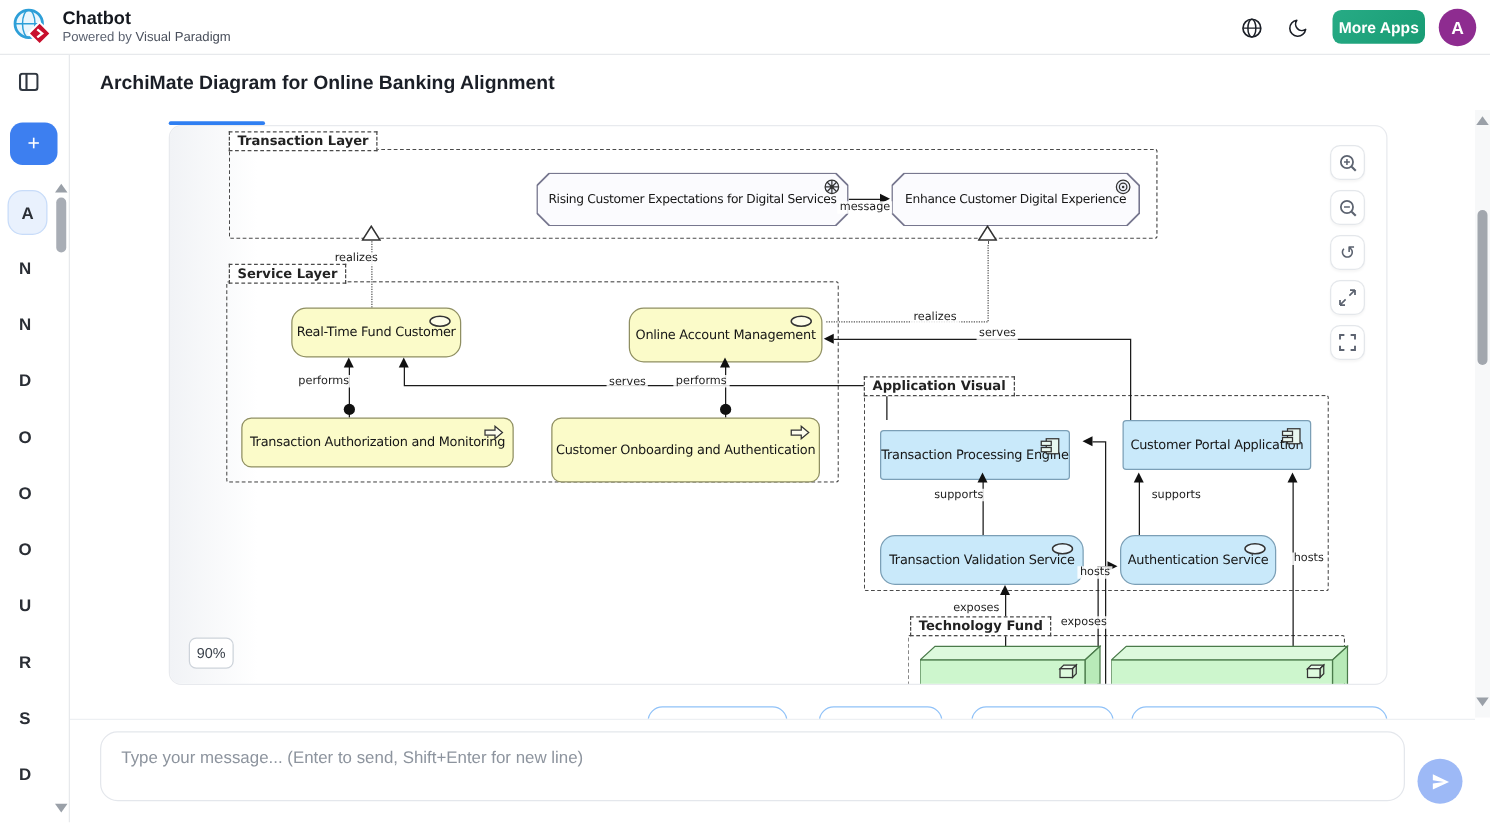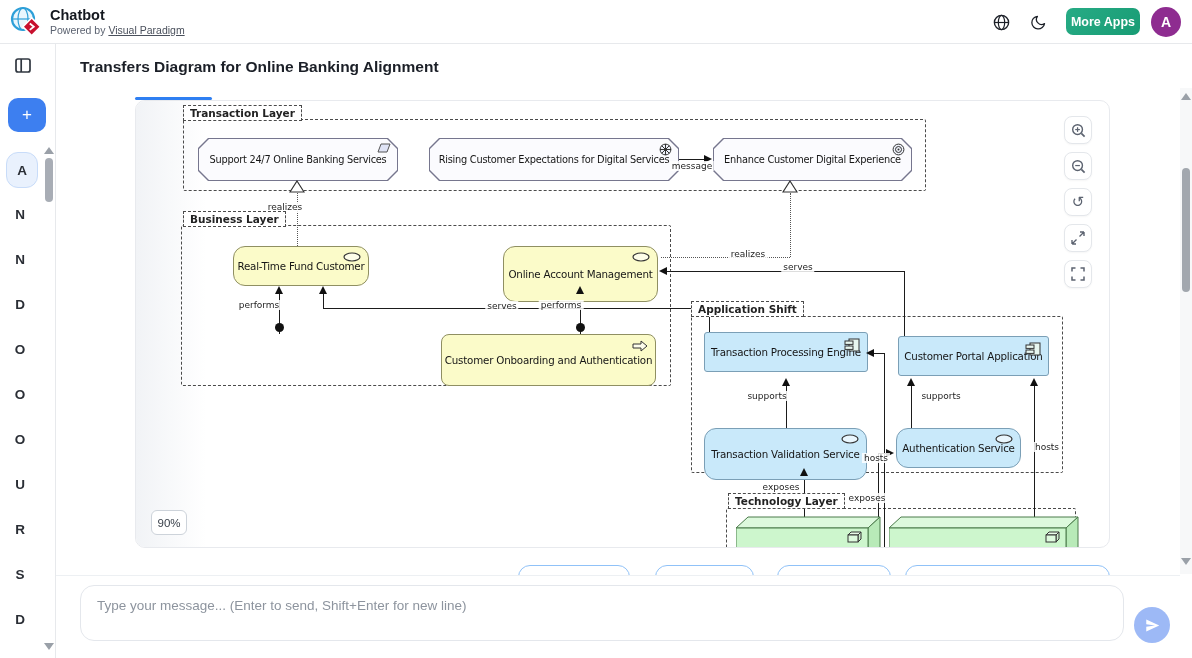--- a/index.html
+++ b/index.html
@@ -5,21 +5,21 @@
   *{box-sizing:border-box;margin:0;padding:0}
   html,body{width:1192px;height:658px;overflow:hidden;background:#fff;
     font-family:"Liberation Sans",sans-serif;}
   .app{position:relative;width:1192px;height:658px;background:#fff;}
   .abs{position:absolute}
 
   
   .topbar{position:absolute;left:0;top:0;width:1192px;height:44px;background:#fff;border-bottom:1px solid #e7e9ec;z-index:30}
   .apptitle{position:absolute;left:50px;top:7px;font-size:14.5px;font-weight:bold;color:#14181f}
   .powered{position:absolute;left:50px;top:24px;font-size:10.5px;color:#5b6270}
-  .powered a{color:#4a505c;text-decoration:underline;cursor:pointer}
+  .powered a{color:#4a505c;cursor:pointer}
   .hbtn{position:absolute;top:10px;width:24px;height:24px;display:flex;align-items:center;justify-content:center;cursor:pointer}
   .moreapps{position:absolute;left:1066px;top:8px;width:74px;height:27px;border-radius:7px;
     background:linear-gradient(135deg,#27ab85,#189c74);color:#fff;font-size:12.5px;font-weight:bold;
     display:flex;align-items:center;justify-content:center;cursor:pointer}
   .avatar{position:absolute;left:1151px;top:7px;width:30px;height:30px;border-radius:50%;background:#8e2c90;
     color:#fff;font-size:14px;font-weight:bold;display:flex;align-items:center;justify-content:center;cursor:pointer}
 
   
   .sidebar{position:absolute;left:0;top:44px;width:56px;height:614px;background:#fff;border-right:1px solid #e7e9ec;z-index:20}
   .addbtn{position:absolute;left:8px;top:98px;width:38px;height:34px;border-radius:10px;background:#3d7ff0;color:#fff;
@@ -133,34 +133,27 @@
     <div class="navletter" style="top:388px">O</div>
     <div class="navletter" style="top:433px">U</div>
     <div class="navletter" style="top:478px">R</div>
     <div class="navletter" style="top:523px">S</div>
     <div class="navletter" style="top:568px">D</div>
     <div class="tri-up abs" style="left:44px;top:103px"></div>
     <div class="thumb abs" style="left:45px;top:114px;width:8px;height:44px"></div>
     <div class="tri-dn abs" style="left:44px;top:599px"></div>
   </div>
 
-  <div class="pagetitle">Transfers Diagram for Online Banking Alignment</div>
+  <div class="pagetitle">ArchiMate Diagram for Online Banking Alignment</div>
 
   <div class="tabline"></div>
   <div class="card">
 
     <div class="llabel" style="left:47px;top:4px">Transaction Layer</div>
     <div class="grect" style="left:47px;top:18px;width:743px;height:72px"></div>
-    <div class="oct" style="left:62px;top:37px;width:200px;height:43px">
-      <i class="in"></i>
-        <span>Support 24/7 Online Banking Services</span>
-      <svg class="cicon" width="14" height="10" viewBox="0 0 14 10">
-        <polygon points="4,1 13,1 10,9 1,9" fill="#dfe3f5" stroke="#555" stroke-width="1"></polygon>
-      </svg>
-    </div>
     <div class="oct" style="left:577px;top:37px;width:199px;height:43px">
       <i class="in"></i>
         <span>Enhance Customer Digital Experience</span>
       <svg class="cicon" width="13" height="13" viewBox="0 0 13 13">
         <circle cx="6.5" cy="6.5" r="5.4" fill="#eef1fa" stroke="#333" stroke-width="1"></circle>
         <circle cx="6.5" cy="6.5" r="3" fill="none" stroke="#333" stroke-width="1"></circle>
         <circle cx="6.5" cy="6.5" r="1" fill="#333"></circle>
       </svg>
     </div>
     <div class="oct" style="left:293px;top:37px;width:250px;height:43px">
@@ -184,32 +177,38 @@
       </svg>
     <div class="dotv" style="left:161px;top:92px;height:53px"></div>
     <div class="rlabel" style="left:149px;top:101px">realizes</div>
     <svg class="abs" style="left:646px;top:79px;z-index:3" width="16" height="13">
       <polygon points="8,1 15,12 1,12" fill="#fff" stroke="#333" stroke-width="1.2"></polygon>
       </svg>
     <div class="dotv" style="left:654px;top:92px;height:64px"></div>
     <div class="doth" style="left:525px;top:156px;width:129px"></div>
     <div class="rlabel" style="left:612px;top:148px">realizes</div>
 
-    <div class="llabel" style="left:47px;top:110px">Business Layer</div>
+    <div class="llabel" style="left:47px;top:110px">Service Layer</div>
     <div class="grect" style="left:45px;top:124px;width:490px;height:161px"></div>
     <div class="node ysvc" style="left:97px;top:145px;width:136px;height:40px">
       <span>Real-Time Fund Customer</span>
       <svg class="cicon" width="18" height="10" viewBox="0 0 18 10">
         <ellipse cx="9" cy="5" rx="8" ry="4" fill="rgba(255,255,255,.6)" stroke="#333" stroke-width="1.2"></ellipse>
         </svg>
     </div>
-    <div class="node ysvc" style="left:367px;top:145px;width:155px;height:56px">
+    <div class="node ysvc" style="left:367px;top:145px;width:155px;height:44px">
       <span>Online Account Management</span>
       <svg class="cicon" width="18" height="10" viewBox="0 0 18 10">
         <ellipse cx="9" cy="5" rx="8" ry="4" fill="rgba(255,255,255,.6)" stroke="#333" stroke-width="1.2"></ellipse>
+        </svg>
+    </div>
+    <div class="node yproc" style="left:57px;top:233px;width:218px;height:40px">
+      <span>Transaction Authorization and Monitoring</span>
+      <svg class="cicon" width="16" height="12" viewBox="0 0 16 12">
+        <polygon points="1,4 9,4 9,1 15,6 9,11 9,8 1,8" fill="#fdfdec" stroke="#333" stroke-width="1"></polygon>
         </svg>
     </div>
     <div class="node yproc" style="left:305px;top:233px;width:215px;height:52px">
       <span>Customer Onboarding and Authentication</span>
       <svg class="cicon" width="16" height="12" viewBox="0 0 16 12">
         <polygon points="1,4 9,4 9,1 15,6 9,11 9,8 1,8" fill="#fdfdec" stroke="#333" stroke-width="1"></polygon>
         </svg>
     </div>
 
     <div class="arr-up" style="left:139px;top:185px"></div>
@@ -223,39 +222,39 @@
     <div class="arr-up" style="left:183px;top:185px"></div>
     <div class="ln" style="left:187px;top:192px;width:1.4px;height:15px"></div>
     <div class="ln" style="left:187px;top:207px;width:387px;height:1.4px"></div>
     <div class="ln" style="left:573px;top:207px;width:1.4px;height:28px"></div>
     <div class="rlabel" style="left:366px;top:200px">serves</div>
     <div class="arr-l" style="left:523px;top:166px"></div>
     <div class="ln" style="left:531px;top:170px;width:237px;height:1.4px"></div>
     <div class="ln" style="left:768px;top:170px;width:1.4px;height:65px"></div>
     <div class="rlabel" style="left:662px;top:161px">serves</div>
 
-    <div class="llabel" style="left:555px;top:200px">Application Shift</div>
+    <div class="llabel" style="left:555px;top:200px">Application Visual</div>
     <div class="grect" style="left:555px;top:215px;width:372px;height:157px"></div>
-    <div class="node bcomp" style="left:568px;top:231px;width:164px;height:40px">
+    <div class="node bcomp" style="left:568px;top:243px;width:152px;height:40px">
       <span>Transaction Processing Engine</span>
       <svg class="cicon" width="16" height="14" viewBox="0 0 16 14">
         <rect x="5" y="1" width="10" height="12" fill="#e8f7f0" stroke="#333"></rect>
           <rect x="1" y="3" width="8" height="3.4" fill="#e8f7f0" stroke="#333"></rect>
         <rect x="1" y="8" width="8" height="3.4" fill="#e8f7f0" stroke="#333"></rect>
         </svg>
     </div>
     <div class="node bcomp" style="left:762px;top:235px;width:151px;height:40px">
       <span>Customer Portal Application</span>
       <svg class="cicon" width="16" height="14" viewBox="0 0 16 14">
         <rect x="5" y="1" width="10" height="12" fill="#e8f7f0" stroke="#333"></rect>
           <rect x="1" y="3" width="8" height="3.4" fill="#e8f7f0" stroke="#333"></rect>
         <rect x="1" y="8" width="8" height="3.4" fill="#e8f7f0" stroke="#333"></rect>
         </svg>
     </div>
-    <div class="node bsvc" style="left:568px;top:327px;width:163px;height:52px">
+    <div class="node bsvc" style="left:568px;top:327px;width:163px;height:40px">
       <span>Transaction Validation Service</span>
       <svg class="cicon" width="18" height="10" viewBox="0 0 18 10">
         <ellipse cx="9" cy="5" rx="8" ry="4" fill="rgba(255,255,255,.6)" stroke="#333" stroke-width="1.2"></ellipse>
         </svg>
     </div>
     <div class="node bsvc" style="left:760px;top:327px;width:125px;height:40px">
       <span>Authentication Service</span>
       <svg class="cicon" width="18" height="10" viewBox="0 0 18 10">
         <ellipse cx="9" cy="5" rx="8" ry="4" fill="rgba(255,255,255,.6)" stroke="#333" stroke-width="1.2"></ellipse>
         </svg>
@@ -275,21 +274,21 @@
     <div class="ln" style="left:898px;top:284px;width:1.4px;height:134px"></div>
     <div class="rlabel" style="left:911px;top:341px">hosts</div>
     <div class="arr-up" style="left:664px;top:367px"></div>
     <div class="ln" style="left:668px;top:374px;width:1.4px;height:44px"></div>
     <div class="rlabel" style="left:645px;top:381px">exposes</div>
     <div class="arr-r" style="left:750px;top:348px"></div>
     <div class="ln" style="left:742px;top:352px;width:10px;height:1.4px"></div>
     <div class="ln" style="left:742px;top:352px;width:1.4px;height:96px"></div>
     <div class="rlabel" style="left:731px;top:392px">exposes</div>
 
-    <div class="llabel" style="left:592px;top:392px">Technology Layer</div>
+    <div class="llabel" style="left:592px;top:392px">Technology Fund</div>
     <div class="grect" style="left:590px;top:407px;width:350px;height:55px"></div>
     <svg class="abs" style="left:600px;top:415px;z-index:3" width="145" height="33">
       <polygon points="12,1 144,1 132,12 0,12" fill="#ddf9dd" stroke="#4a7a4a"></polygon>
       <polygon points="132,12 144,1 144,33 132,33" fill="#b8eab8" stroke="#4a7a4a"></polygon>
       <rect x="0" y="12" width="132" height="21" fill="#cdf6cd" stroke="#4a7a4a"></rect>
       <g transform="translate(112,16)">
         <polygon points="3,0 13,0 10,3 0,3" fill="#e8fbe8" stroke="#333"></polygon>
           <polygon points="10,3 13,0 13,7 10,10" fill="#cdeccd" stroke="#333"></polygon>
         <rect x="0" y="3" width="10" height="7" fill="#defade" stroke="#333"></rect>
         </g>

